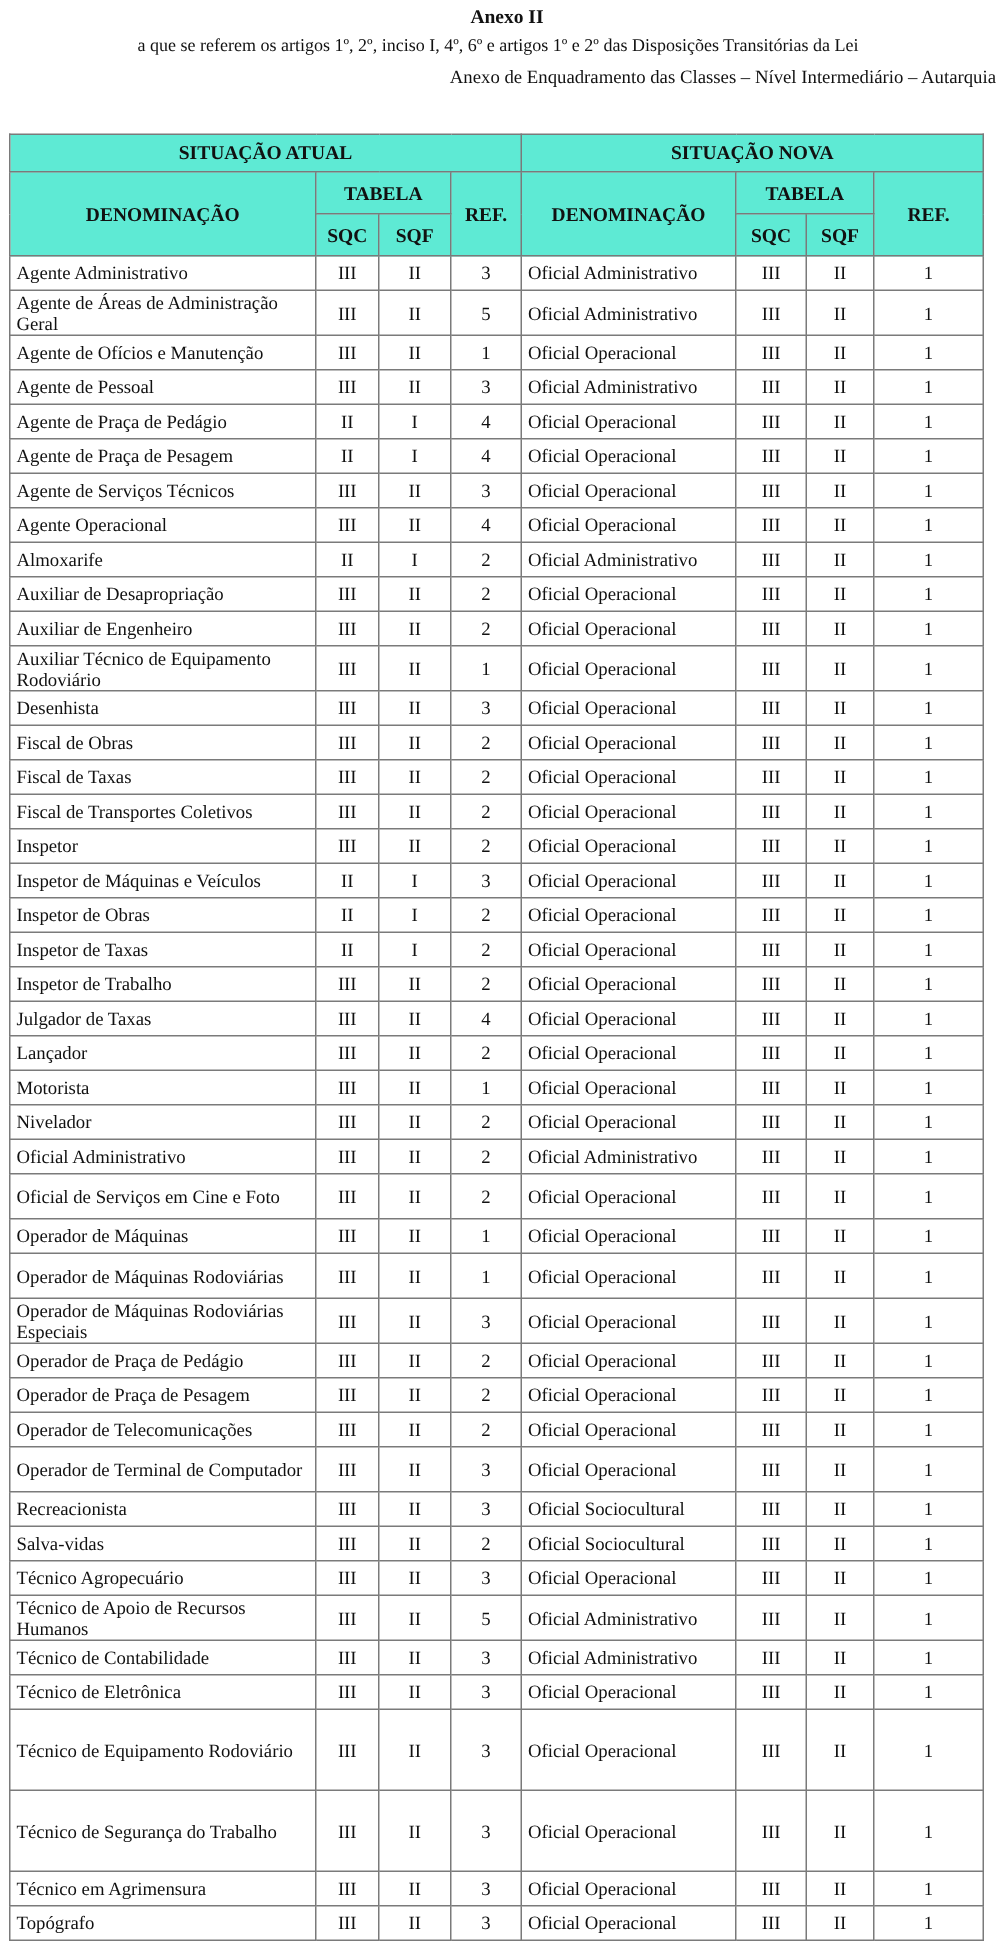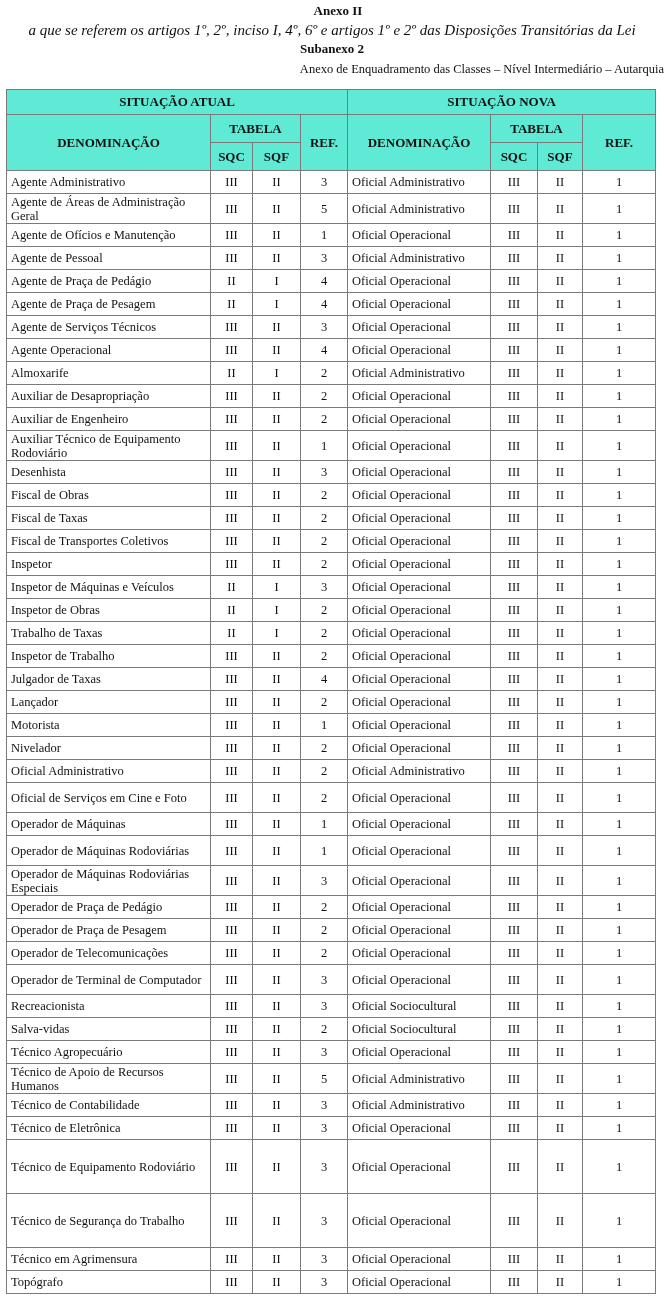--- a/index.html
+++ b/index.html
@@ -1,39 +1,38 @@
 <!DOCTYPE html>
 <html><head>
 <meta charset="utf-8">
 <style>
   html,body{margin:0;padding:0;background:#fff;}
   body{width:664px;height:1299px;overflow:hidden;font-family:"Liberation Serif","DejaVu Serif",serif;color:#111;}
   .titles{text-align:center;padding-top:2px;}
   .t1{font-weight:bold;font-size:13px;line-height:18px;padding-left:12px;}
-  .t2{font-size:15px;line-height:20px;font-style:italic;}
+  .t2{font-size:12px;line-height:20px;}
   .t3{font-weight:bold;font-size:13px;line-height:18px;}
   .t4{font-size:12.5px;line-height:22px;text-align:right;}
   table{border-collapse:collapse;position:absolute;left:6px;top:89px;width:649px;table-layout:fixed;}
   td,th{border:1px solid #7a7a7a;font-size:12.5px;padding:0 4px;}
   th{background:#5eead4;font-weight:bold;font-size:13px;}
   td{height:22px;line-height:14px;}
   td.c{text-align:center;}
   tr.tall td{height:29px;margin-top:40px;}
   tr.xtall td{height:53px;}
   .hr1 th{height:24px;}
   .hr2 th{height:27px;margin-top:41px;}
   .hr3 th{height:27px;}
 </style>
 </head>
 <body>
 
 <div class="titles">
   <div class="t1">Anexo II</div>
   <div class="t2">a que se referem os artigos 1º, 2º, inciso I, 4º, 6º e artigos 1º e 2º das Disposições Transitórias da Lei</div>
-  <div class="t3">Subanexo 2</div>
   <div class="t4">Anexo de Enquadramento das Classes – Nível Intermediário – Autarquia</div>
 </div>
 
 <table>
   <colgroup>
     <col style="width:204px">
       <col style="width:42px">
       <col style="width:48px">
       <col style="width:47px">
     <col style="width:143px">
@@ -246,21 +245,21 @@
         <td>Inspetor de Obras</td>
         <td class="c">II</td>
         <td class="c">I</td>
         <td class="c">2</td>
         <td>Oficial Operacional</td>
         <td class="c">III</td>
         <td class="c">II</td>
         <td class="c">1</td>
       </tr>
       <tr>
-        <td>Trabalho de Taxas</td>
+        <td>Inspetor de Taxas</td>
         <td class="c">II</td>
         <td class="c">I</td>
         <td class="c">2</td>
         <td>Oficial Operacional</td>
         <td class="c">III</td>
         <td class="c">II</td>
         <td class="c">1</td>
       </tr>
       <tr>
         <td>Inspetor de Trabalho</td>

